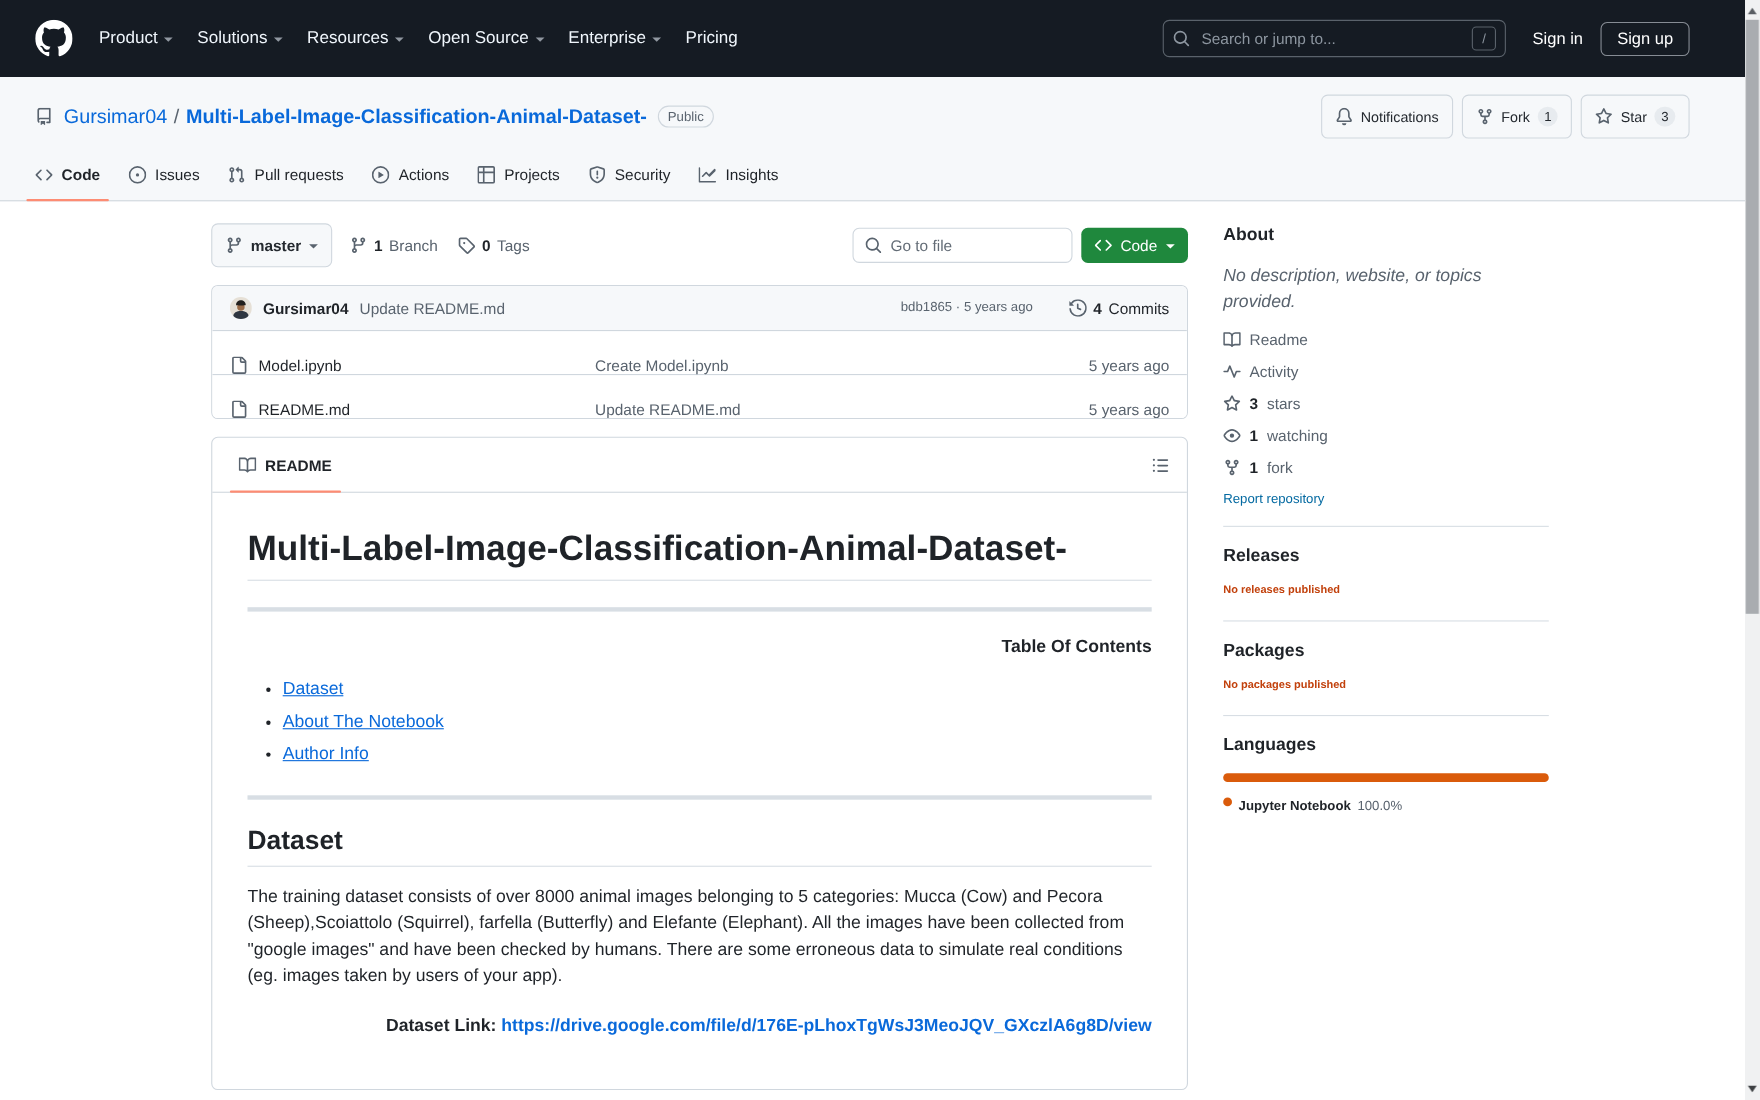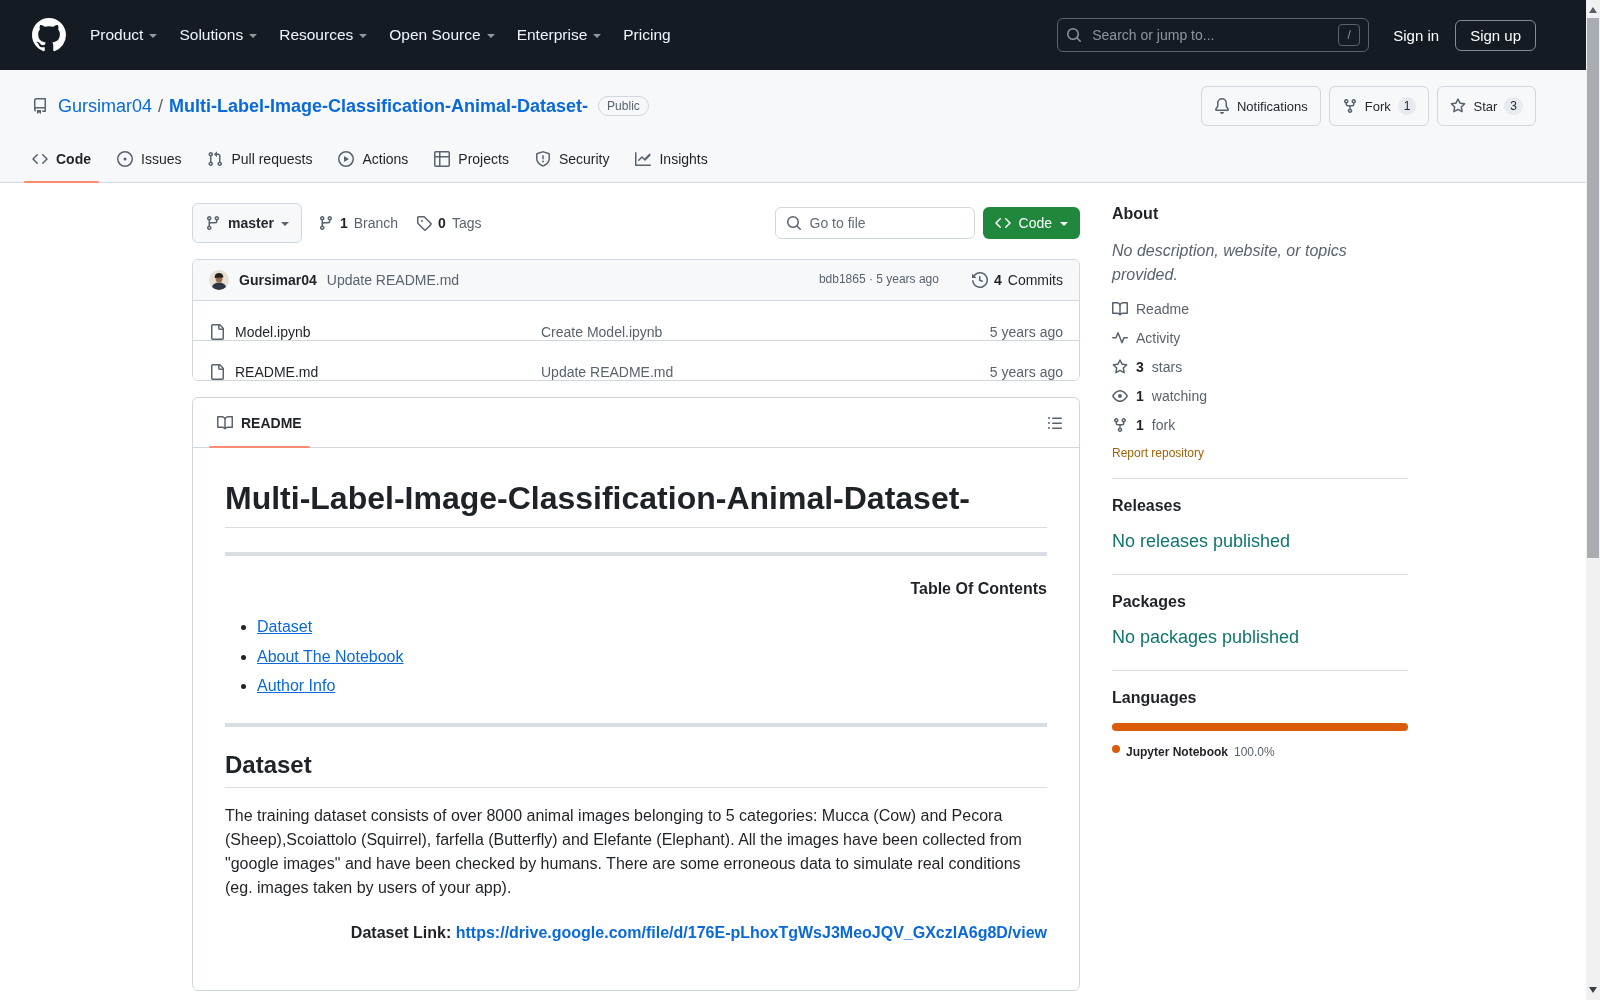--- a/index.html
+++ b/index.html
@@ -96,22 +96,22 @@
   .md p { font-size:16px; line-height:1.5; margin:0 0 16px; }
   .md .link-line a { text-decoration:none; font-weight:700; word-break:break-word; }
 
   
   .side-section { padding-bottom:18px; border-bottom:1px solid #d8dee4; margin-bottom:18px; }
   .side-section.last { border-bottom:none; }
   .side-h { font-size:16px; font-weight:700; margin:0 0 16px; color:#1f2328; }
   .about-desc { font-style:italic; color:#59636e; font-size:16px; line-height:1.5; margin:0 0 14px; }
   .side-item { display:flex; align-items:center; gap:8px; font-size:14px; color:#59636e; margin-bottom:13px; cursor:pointer; }
   .side-num { font-weight:700; color:#1f2328; }
-  .report-link { font-size:12px; color:#a16207; cursor:pointer; margin-top:4px; }
-  .empty-note { font-size:18px; color:#0f766e; margin:0 0 4px; }
+  .report-link { font-size:12px; color:#0369a1; cursor:pointer; margin-top:4px; }
+  .empty-note { font-size:10px; color:#c2410c; margin:0 0 4px;font-weight:bold; }
   .lang-bar { height:8px; border-radius:4px; background:#da5b0b; margin:0 0 14px; }
   .lang-legend { display:flex; align-items:flex-start; gap:6px; font-size:12px; cursor:pointer; }
   .lang-dot { width:8px; height:8px; border-radius:50%; background:#da5b0b; }
   .lang-name { font-weight:700; color:#1f2328; }
   .lang-pct { color:#59636e; }
 
   
   .scrollbar { position:fixed; top:0; right:0; width:14px; height:1000px; background:#f0f1f2; z-index:50; }
   .sb-thumb { position:absolute; top:18px; left:1px; width:12px; height:540px; background:#a9acb0; }
   .sb-arrow { position:absolute; left:0; width:14px; height:16px; display:flex; align-items:center; justify-content:center; }

